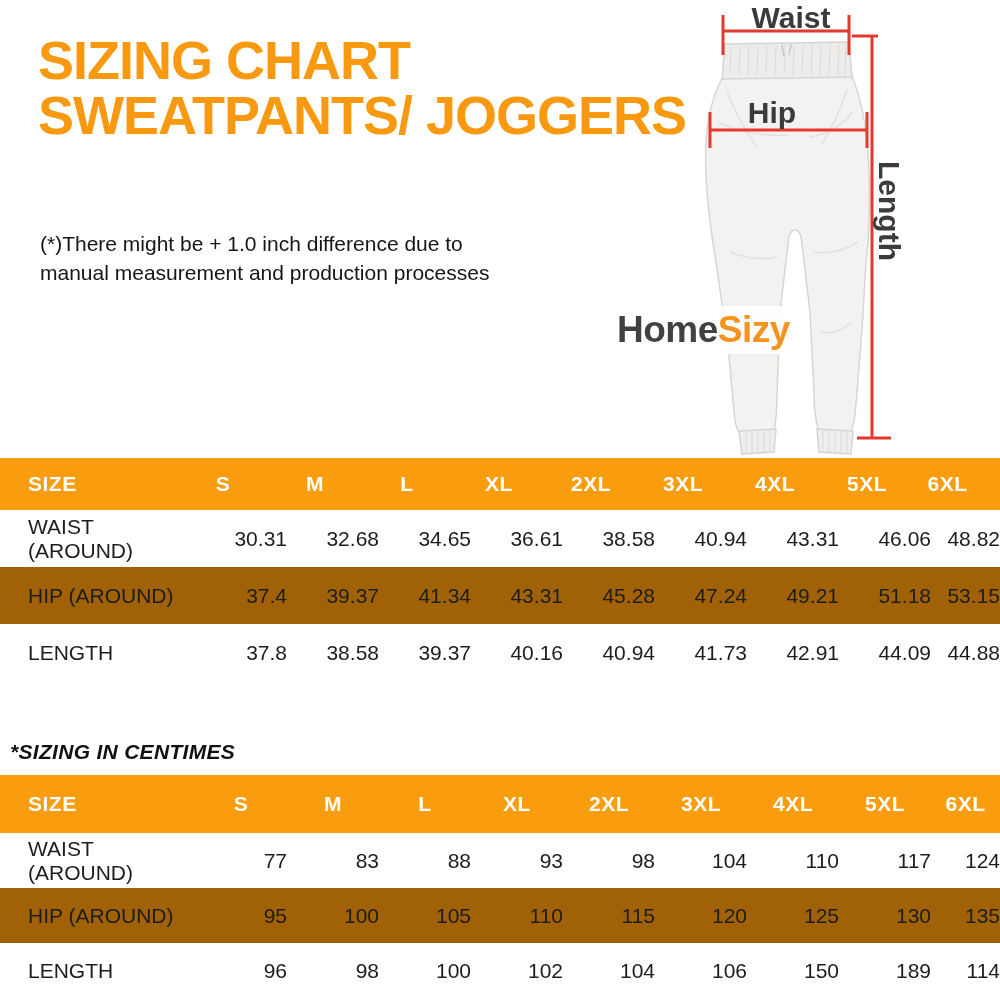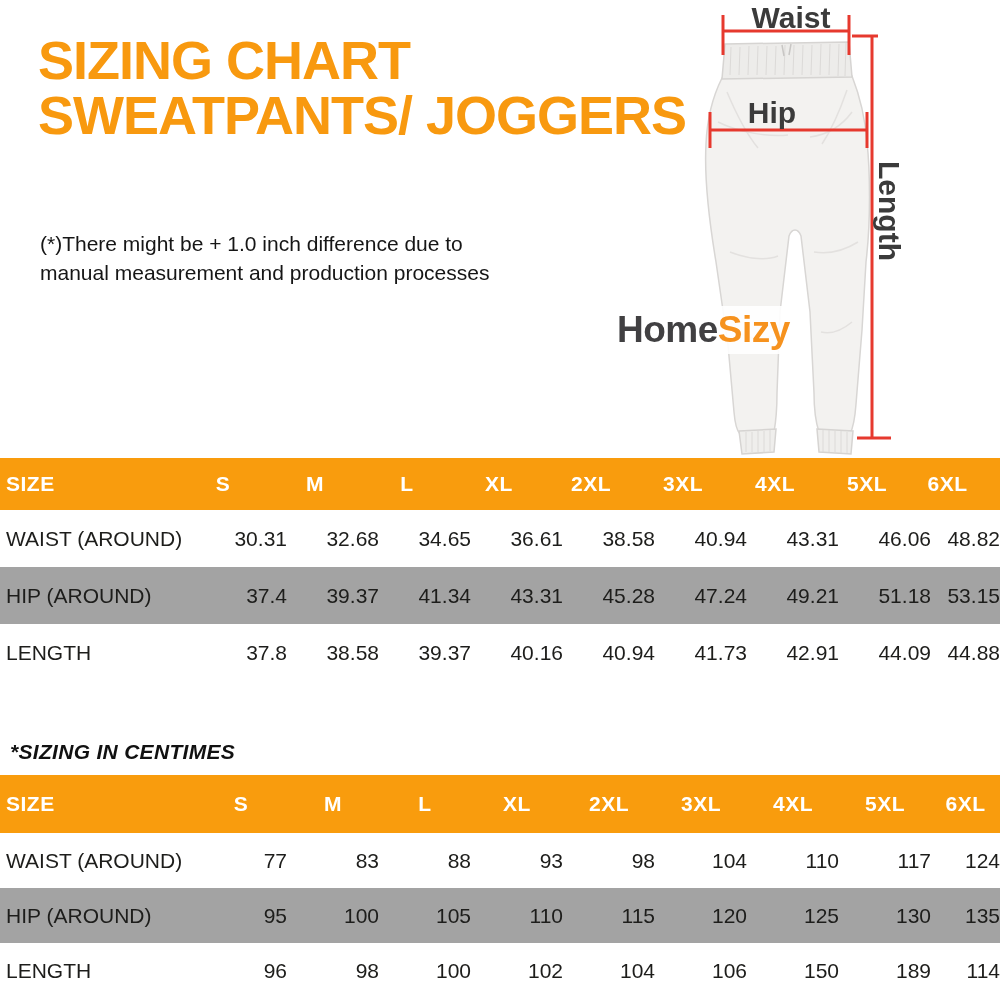--- a/index.html
+++ b/index.html
@@ -31,22 +31,22 @@
   #inch-table{top:458px;}
   #cm-table{top:775px;}
   col.c0{width:195px;} col.cmid{width:92px;} col.clast{width:69px;}
   th{background:#F99C0D;color:#fff;font-weight:700;font-size:21px;text-align:center;
      padding:0;letter-spacing:0.5px;}
   #inch-table th{height:52px;}
   #cm-table th{height:58px;}
   td{font-size:21px;color:#1D1D1B;text-align:right;padding:0;}
   #inch-table td{height:57px;}
   #cm-table td{height:55px;}
-  th.col0,td.rowlabel{text-align:left;padding-left:6px;}
-  tr.alt{background:#a3a3a3;}
+  th.col0,td.rowlabel{text-align:left;padding-left:28px;}
+  tr.alt{background:#a16207;}
   .hshift{display:inline-block;transform:translateX(-18px);}
 
   #cmnote{left:10px;top:740px;font-size:21px;font-weight:700;color:#111;letter-spacing:0.3px;font-style:italic;}
 </style>
 </head>
 <body>
 
 <div class="abs" id="title">
   <div>SIZING CHART</div>
   <div>SWEATPANTS/ JOGGERS</div>

